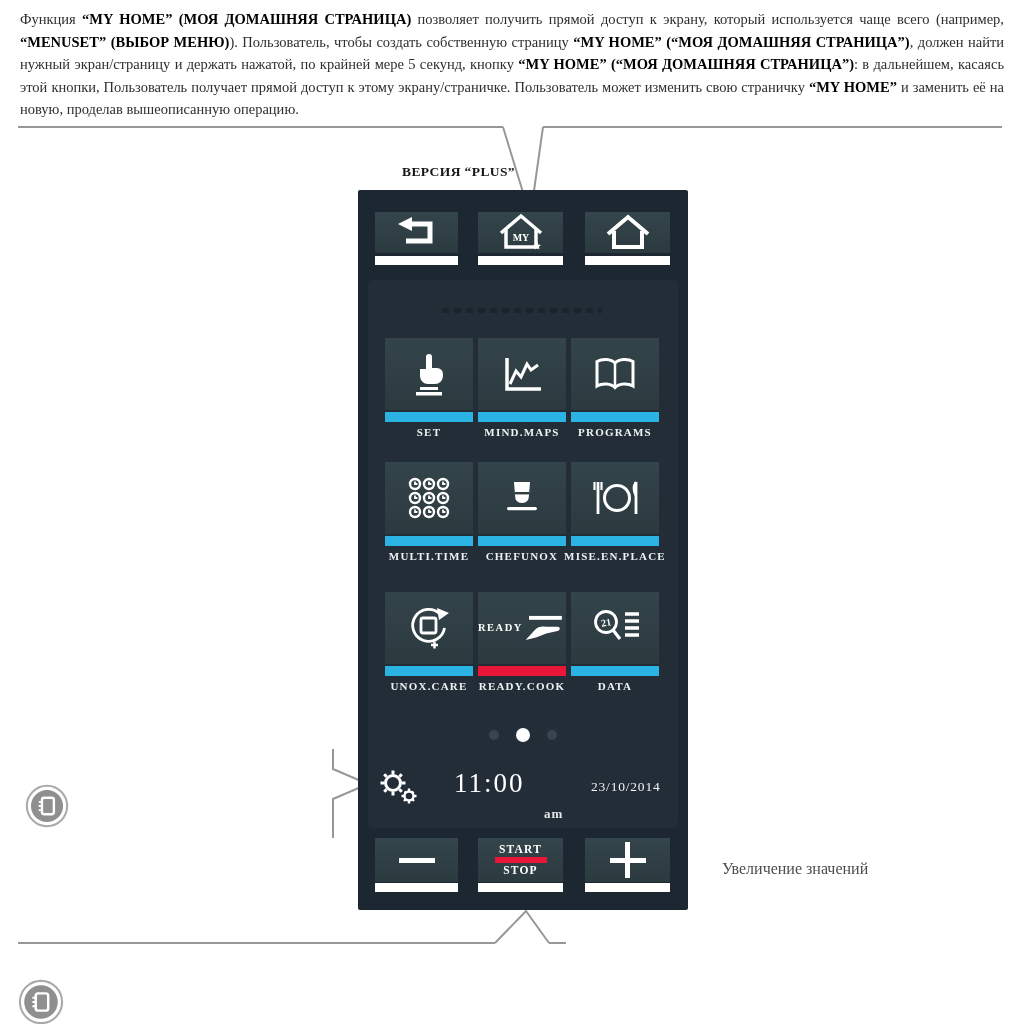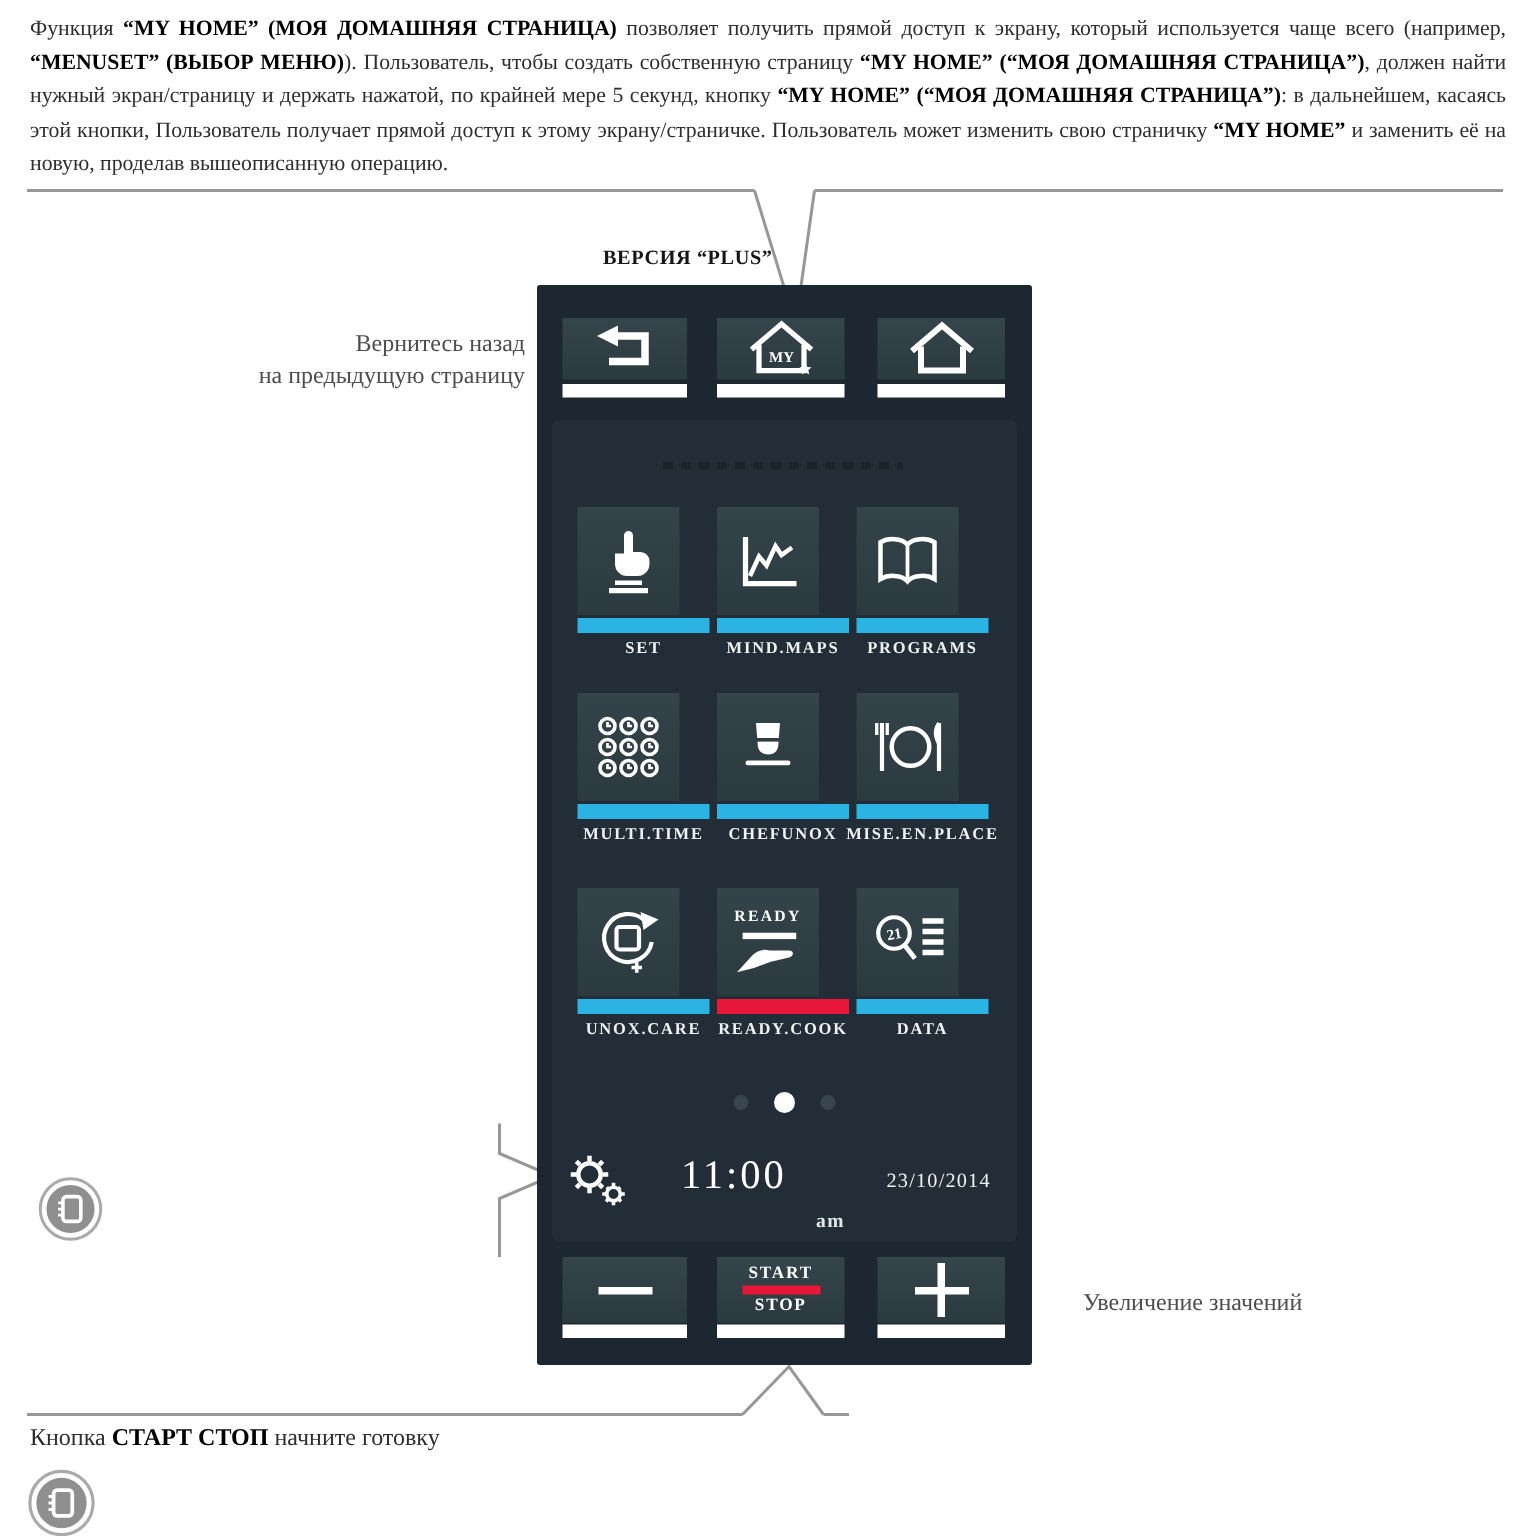--- a/index.html
+++ b/index.html
@@ -27,22 +27,22 @@
   .ghost-row{position:absolute;left:84px;top:118px;width:160px;height:5px;opacity:.28;
           background:repeating-linear-gradient(90deg,rgba(0,0,0,.8) 0 7px,transparent 7px 12px);}
 
   .key{position:absolute;height:41px;background:linear-gradient(180deg,#34454b,#2b3a3f);
        display:flex;align-items:center;justify-content:center;}
   .kbar{position:absolute;height:9px;background:#fff;}
   .k0{left:17px;width:83px;} .k1{left:120px;width:85px;} .k2{left:227px;width:85px;}
   .nav-key{top:22px;} .nav-bar{top:66px;}
   .ctl-key{top:648px;height:44px;} .ctl-bar{top:693px;}
 
-  .tile{position:absolute;width:68px;height:72px;background:linear-gradient(180deg,#33444a,#2b3a3f);
-        display:flex;flex-direction:column;align-items:center;justify-content:center;}
+  .tile{position:absolute;width:88px;height:72px;background:linear-gradient(180deg,#33444a,#2b3a3f);
+        display:flex;flex-direction:row;align-items:center;justify-content:center;}
   .c0{left:27px;} .c1{left:120px;} .c2{left:213px;}
   .r0{top:148px;} .r1{top:272px;} .r2{top:402px;}
   .tbar{position:absolute;width:88px;height:10px;}
   .tbar.r0{top:222px;} .tbar.r1{top:346px;} .tbar.r2{top:476px;}
   .tlabel{position:absolute;width:108px;text-align:center;font-size:11px;font-weight:bold;
           letter-spacing:1.2px;color:#eef2f2;}
   .tlabel.c0{left:17px;} .tlabel.c1{left:110px;} .tlabel.c2{left:203px;}
   .tlabel.r0{top:236px;} .tlabel.r1{top:360px;} .tlabel.r2{top:490px;}
   .tile-badge{font-size:10.5px;font-weight:bold;letter-spacing:1.5px;color:#fff;margin-bottom:2px;}
 
@@ -255,35 +255,30 @@
       </div>
     </div>
     <div class="key ctl-key k2">
       <div class="plus-glyph"></div>
     </div>
     <div class="kbar ctl-bar k0"></div>
     <div class="kbar ctl-bar k1"></div>
     <div class="kbar ctl-bar k2"></div>
   </div>
 
-  <div class="lbl lbl-back">
-    <div>Вернитесь назад</div>
-    <div>на предыдущую страницу</div>
-  </div>
   <div class="lbl lbl-settings">
   </div>
   <svg class="booklet1" width="44" height="44" viewBox="0 0 48 48">
     <circle cx="24" cy="24" r="22" fill="none" stroke="#aaaaaa" stroke-width="2.2"></circle>
     <circle cx="24" cy="24" r="17.5" fill="#8f8f8f"></circle>
     <rect x="18.5" y="15" width="13" height="18" rx="2.5" fill="none" stroke="#fff" stroke-width="2.6"></rect>
     <path d="M18.5 19.5 h-3.5 M18.5 24 h-3.5 M18.5 28.5 h-3.5" stroke="#fff" stroke-width="2"></path>
   </svg>
   <div class="lbl lbl-increase">Увеличение значений</div>
 
-  <div class="note-start"><span>Кнопка </span><b>СТАРТ СТОП</b><span> начните готовку</span></div>
   <svg class="booklet2" width="46" height="46" viewBox="0 0 48 48">
     <circle cx="24" cy="24" r="22" fill="none" stroke="#aaaaaa" stroke-width="2.2"></circle>
     <circle cx="24" cy="24" r="17.5" fill="#8f8f8f"></circle>
     <rect x="18.5" y="15" width="13" height="18" rx="2.5" fill="none" stroke="#fff" stroke-width="2.6"></rect>
     <path d="M18.5 19.5 h-3.5 M18.5 24 h-3.5 M18.5 28.5 h-3.5" stroke="#fff" stroke-width="2"></path>
   </svg>
 
 </div>
 
 </body></html>

